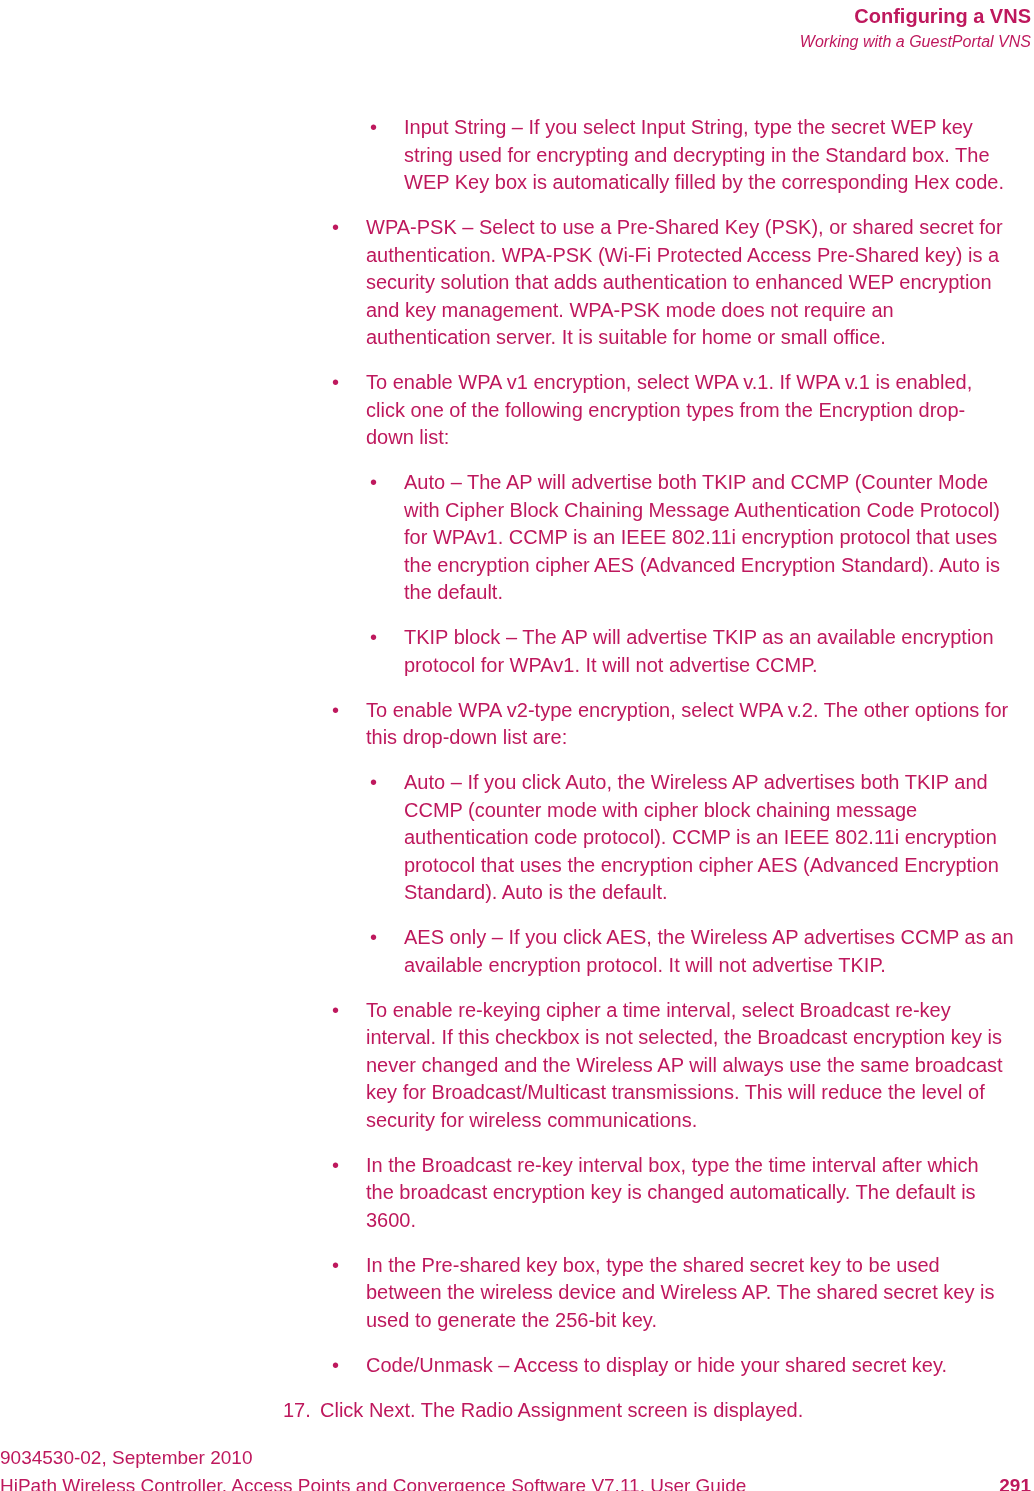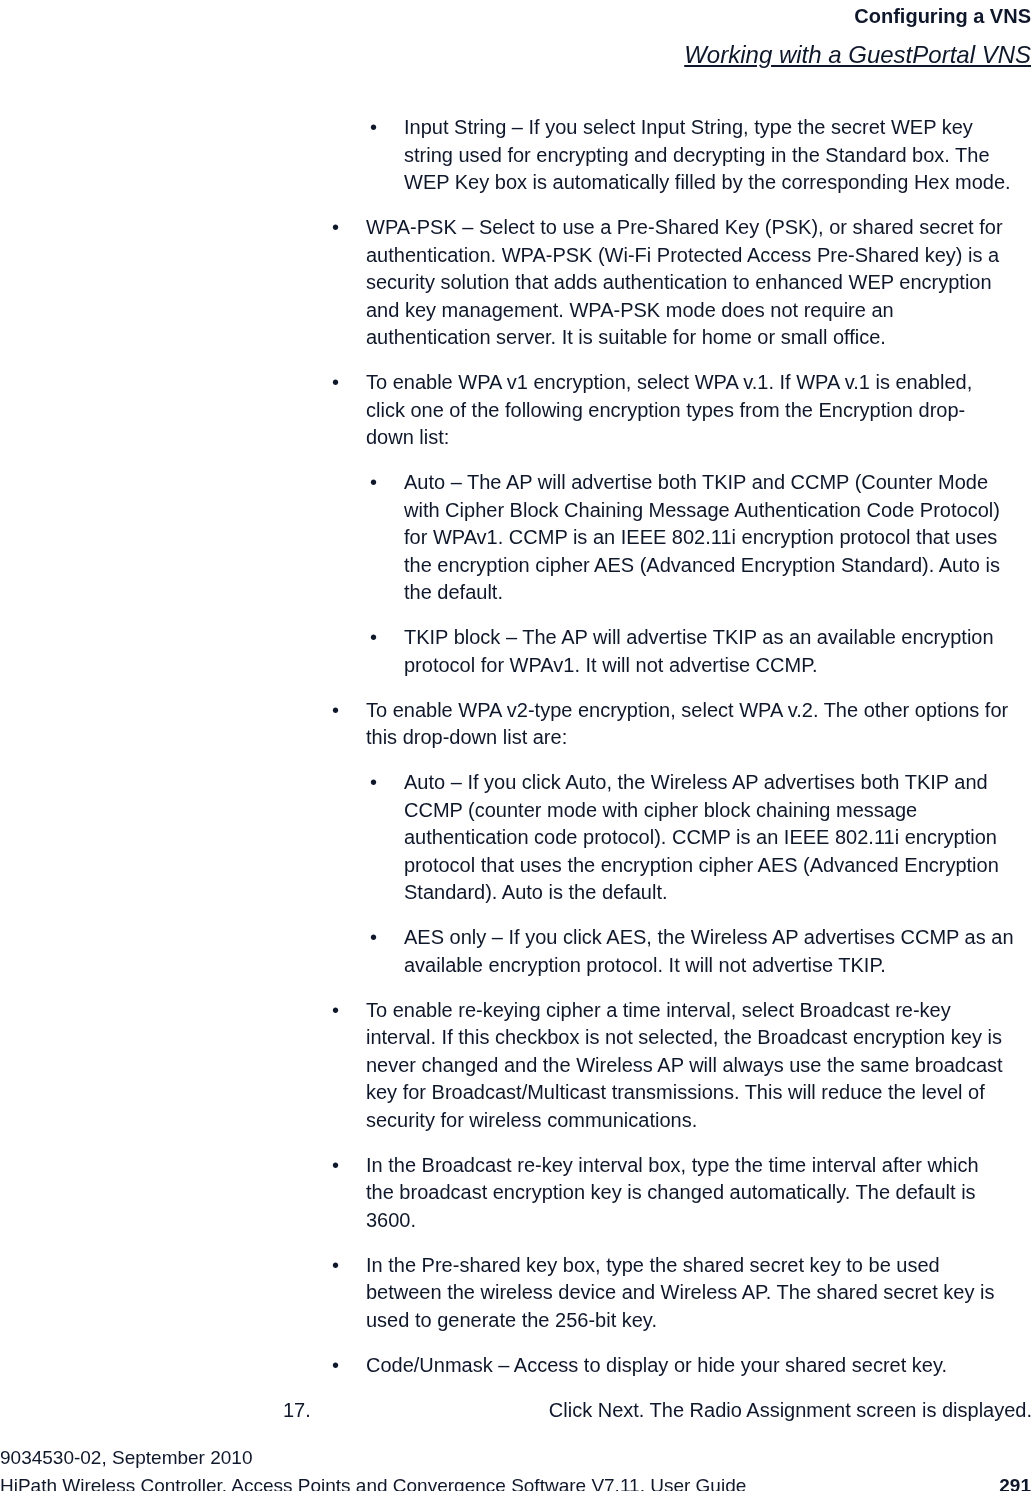--- a/index.html
+++ b/index.html
@@ -1,44 +1,43 @@
 <!DOCTYPE html>
 <html><head>
 <meta charset="utf-8">
 <style>
   html, body { margin: 0; padding: 0; background: #ffffff; }
   #page {
     position: relative;
     width: 1034px;
     height: 1491px;
     background: #ffffff;
-    color: #0f172a;
+    color: #be185d;
     font-family: "Liberation Sans", "DejaVu Sans", sans-serif;
     overflow: hidden;
   }
 
   
   #header {
     position: absolute;
     top: 4px;
     left: 0;
     right: 3px;
     text-align: right;
   }
   #header .chapter {
     font-size: 20px;
     line-height: 24px;
     font-weight: bold;
   }
   #header .section {
-    font-size: 24px;
+    font-size: 16px;
     line-height: 24px;
     font-style: italic;
-    margin-top: 15px;
-    text-decoration: underline;
+    margin-top: 2px;
   }
 
   
   #body-list {
     position: absolute;
     top: 114px;
     left: 0;
     right: 2px;
   }
   .item {
@@ -46,21 +45,21 @@
     font-size: 20px;
     line-height: 27.5px;
     white-space: pre;
     margin-bottom: 17.5px;
   }
   .item .marker { position: absolute; top: 0; }
   .item.lvl1 { padding-left: 366px; }
   .item.lvl1 .marker { left: 332px; }
   .item.lvl2 { padding-left: 404px; }
   .item.lvl2 .marker { left: 370px; }
-  .item.numbered { padding-left: 320px; text-align: right; }
+  .item.numbered { padding-left: 320px; }
   .item.numbered .marker { left: 283px; }
   .b { font-weight: normal; }
 
   
   #footer {
     position: absolute;
     top: 1444px;
     left: 0;
     right: 3px;
     font-size: 19px;
@@ -80,21 +79,21 @@
 <div id="page">
 
   <div id="header">
     <div class="chapter">Configuring a VNS</div>
     <div class="section">Working with a GuestPortal VNS</div>
   </div>
 
   <div id="body-list">
       <div class="item lvl2"><span class="marker">•</span><span><span class="b">Input String</span><span> – If you select </span><span class="b">Input String</span><span>, type the secret WEP key
 string used for encrypting and decrypting in the </span><span class="b">Standard</span><span> box. The
-</span><span class="b">WEP Key</span><span> box is automatically filled by the corresponding Hex mode.</span></span></div>
+</span><span class="b">WEP Key</span><span> box is automatically filled by the corresponding Hex code.</span></span></div>
       <div class="item lvl1"><span class="marker">•</span><span><span class="b">WPA-PSK</span><span> – Select to use a Pre-Shared Key (PSK), or shared secret for
 authentication. WPA-PSK (Wi-Fi Protected Access Pre-Shared key) is a
 security solution that adds authentication to enhanced WEP encryption
 and key management. WPA-PSK mode does not require an
 authentication server. It is suitable for home or small office.</span></span></div>
       <div class="item lvl1"><span class="marker">•</span><span><span>To enable WPA v1 encryption, select </span><span class="b">WPA v.1</span><span>. If WPA v.1 is enabled,
 click one of the following encryption types from the </span><span class="b">Encryption</span><span> drop-
 down list:</span></span></div>
       <div class="item lvl2"><span class="marker">•</span><span><span class="b">Auto</span><span> – The AP will advertise both TKIP and CCMP (Counter Mode
 with Cipher Block Chaining Message Authentication Code Protocol)

